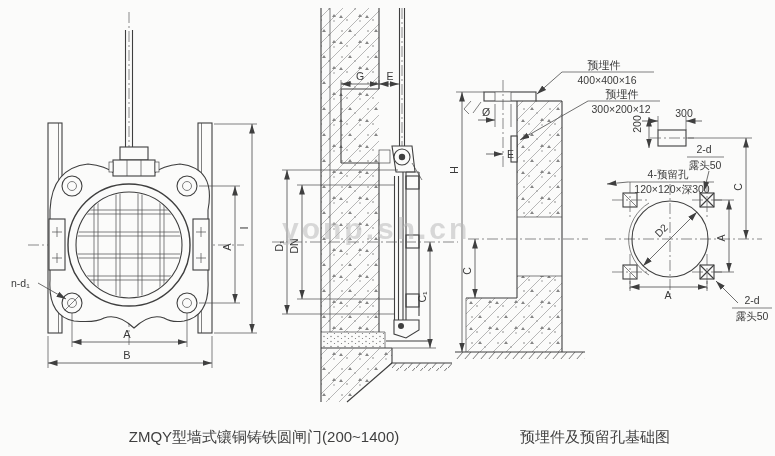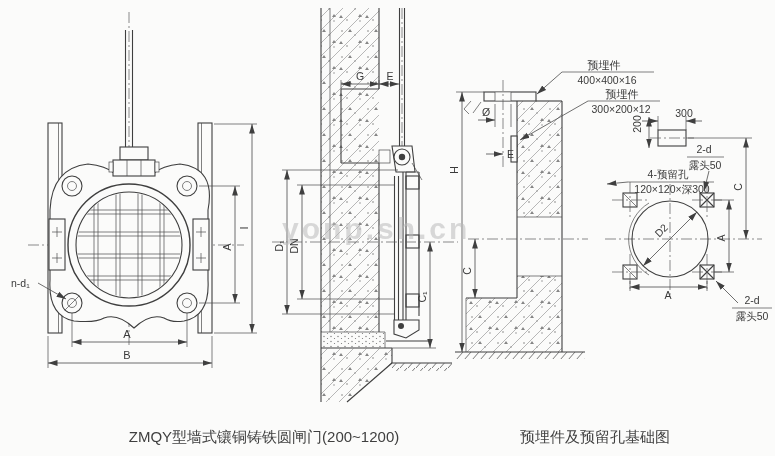--- a/index.html
+++ b/index.html
@@ -348,16 +348,16 @@
   <text class="d10" x="725" y="238" text-anchor="middle" transform="rotate(-90 725 238)">A</text>
 
   <line class="tl" x1="630" y1="281" x2="630" y2="291"></line>
         <line class="tl" x1="707" y1="281" x2="707" y2="291"></line>
   <line class="dim" x1="630" y1="287" x2="707" y2="287" marker-start="url(#ar)" marker-end="url(#ar)"></line>
   <text class="d10" x="668" y="299" text-anchor="middle">A</text>
 </g>
 </svg>
 
 <div class="watermark">yonp.sh.cn</div>
-<div class="caption caption-left">ZMQY型墙式镶铜铸铁圆闸门(200~1200)</div>
+<div class="caption caption-left">ZMQY型墙式镶铜铸铁圆闸门(200~1400)</div>
 <div class="caption caption-right">预埋件及预留孔基础图</div>
 
 </div>
 
 </body></html>

